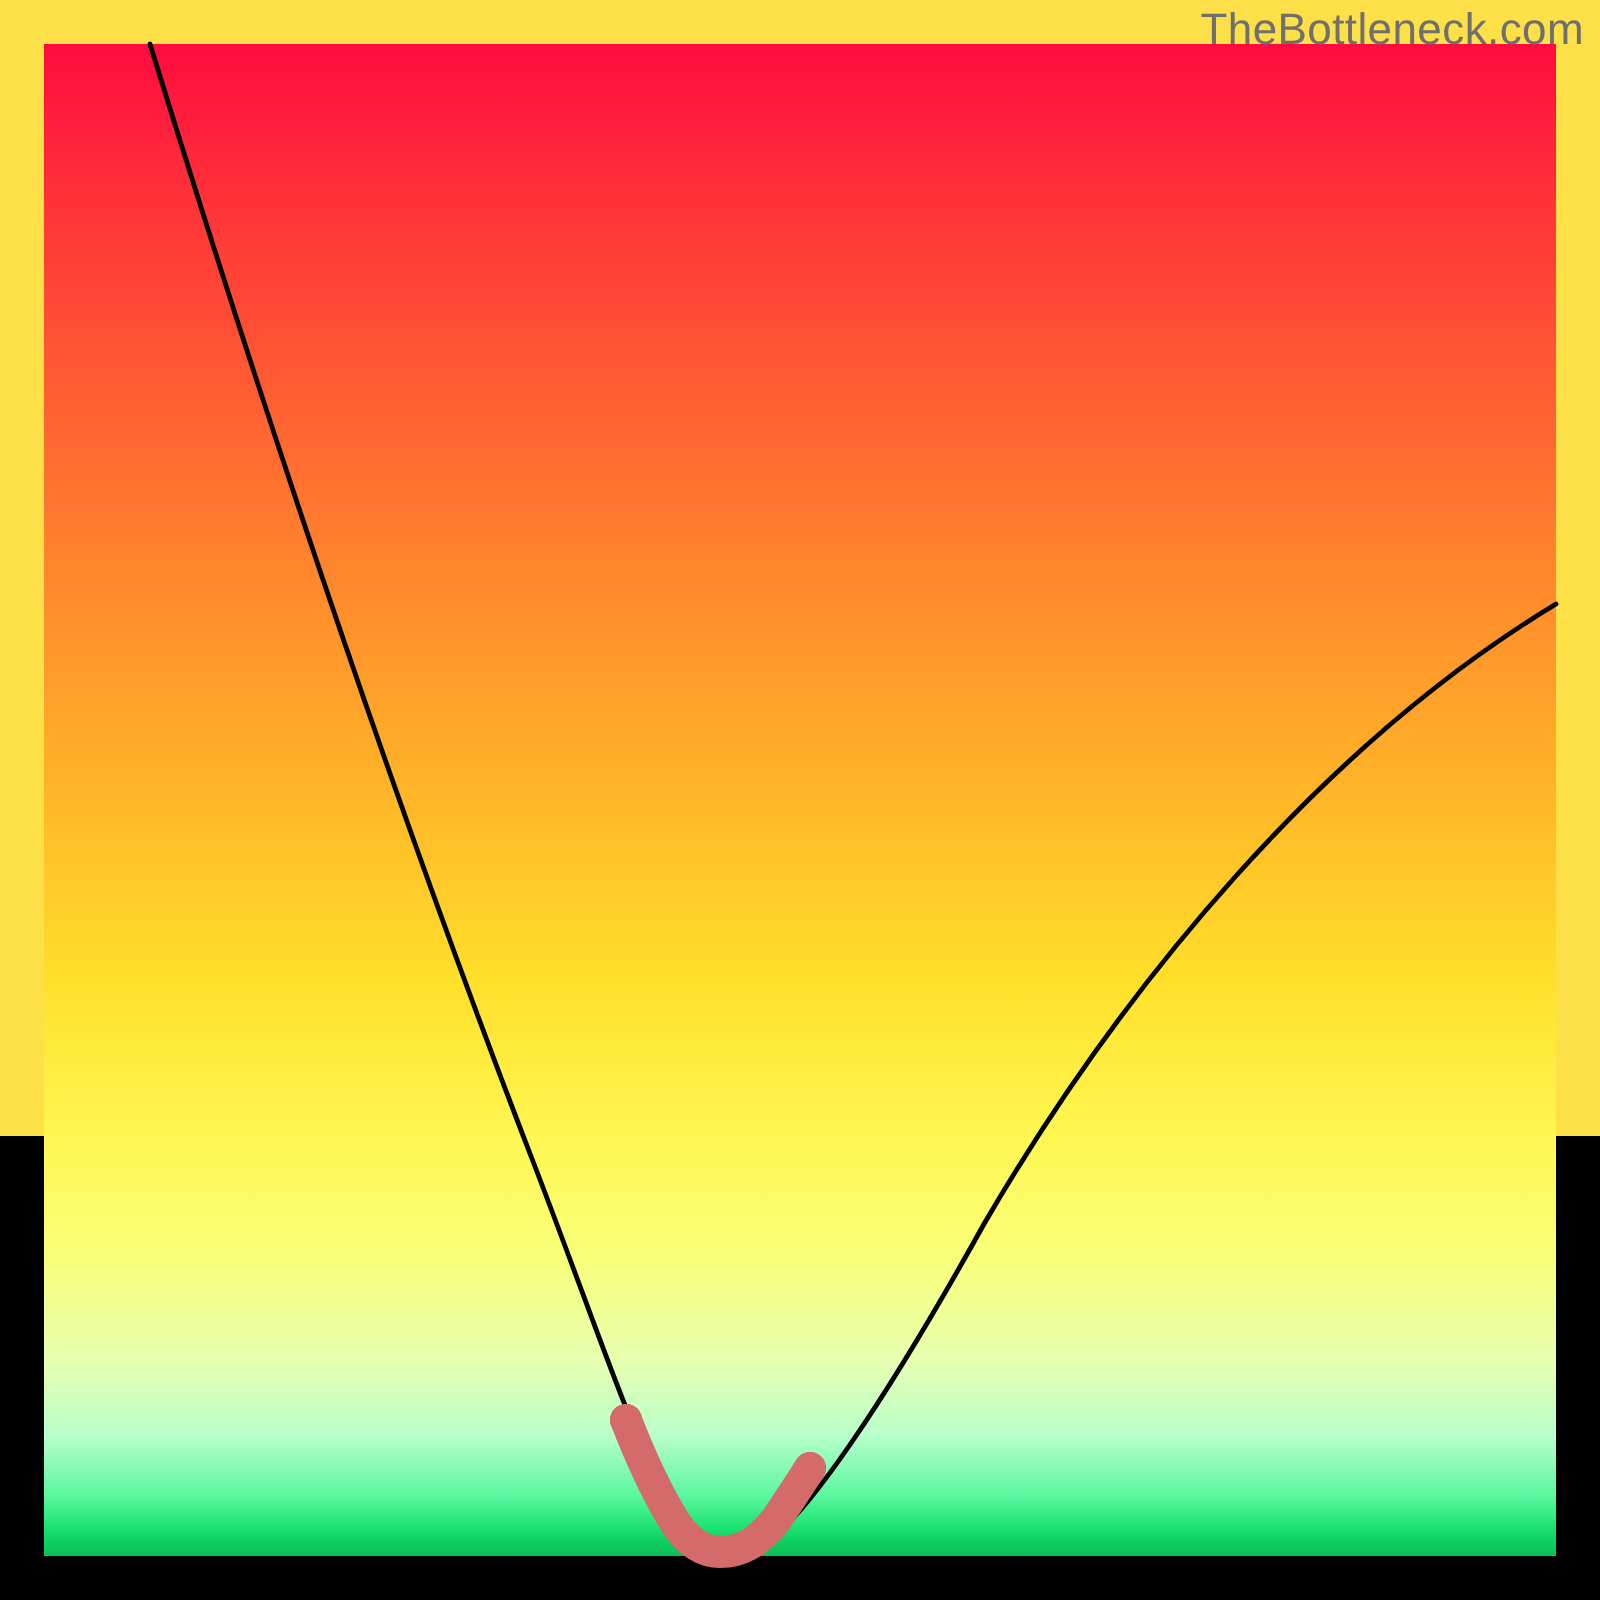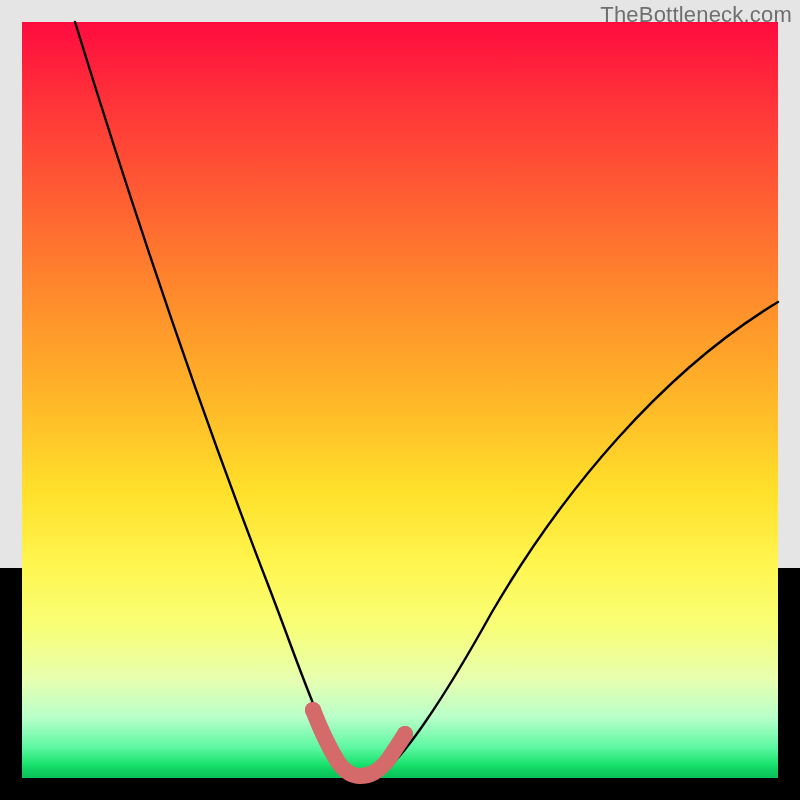--- a/index.html
+++ b/index.html
@@ -10,21 +10,21 @@
     background: #000;
     overflow: hidden;
     font-family: Arial, Helvetica, sans-serif;
   }
   .frame {
     position: absolute;
     left: 0;
     top: 0;
     width: 800px;
     height: 568px;
-    background: #e5e5e5;
+    background: #fde047;
   }
   .plot-area {
     position: absolute;
     left: 22px;
     top: 22px;
     width: 756px;
     height: 756px;
     
     background: linear-gradient(to bottom,
       #ff0b3f 0%,

